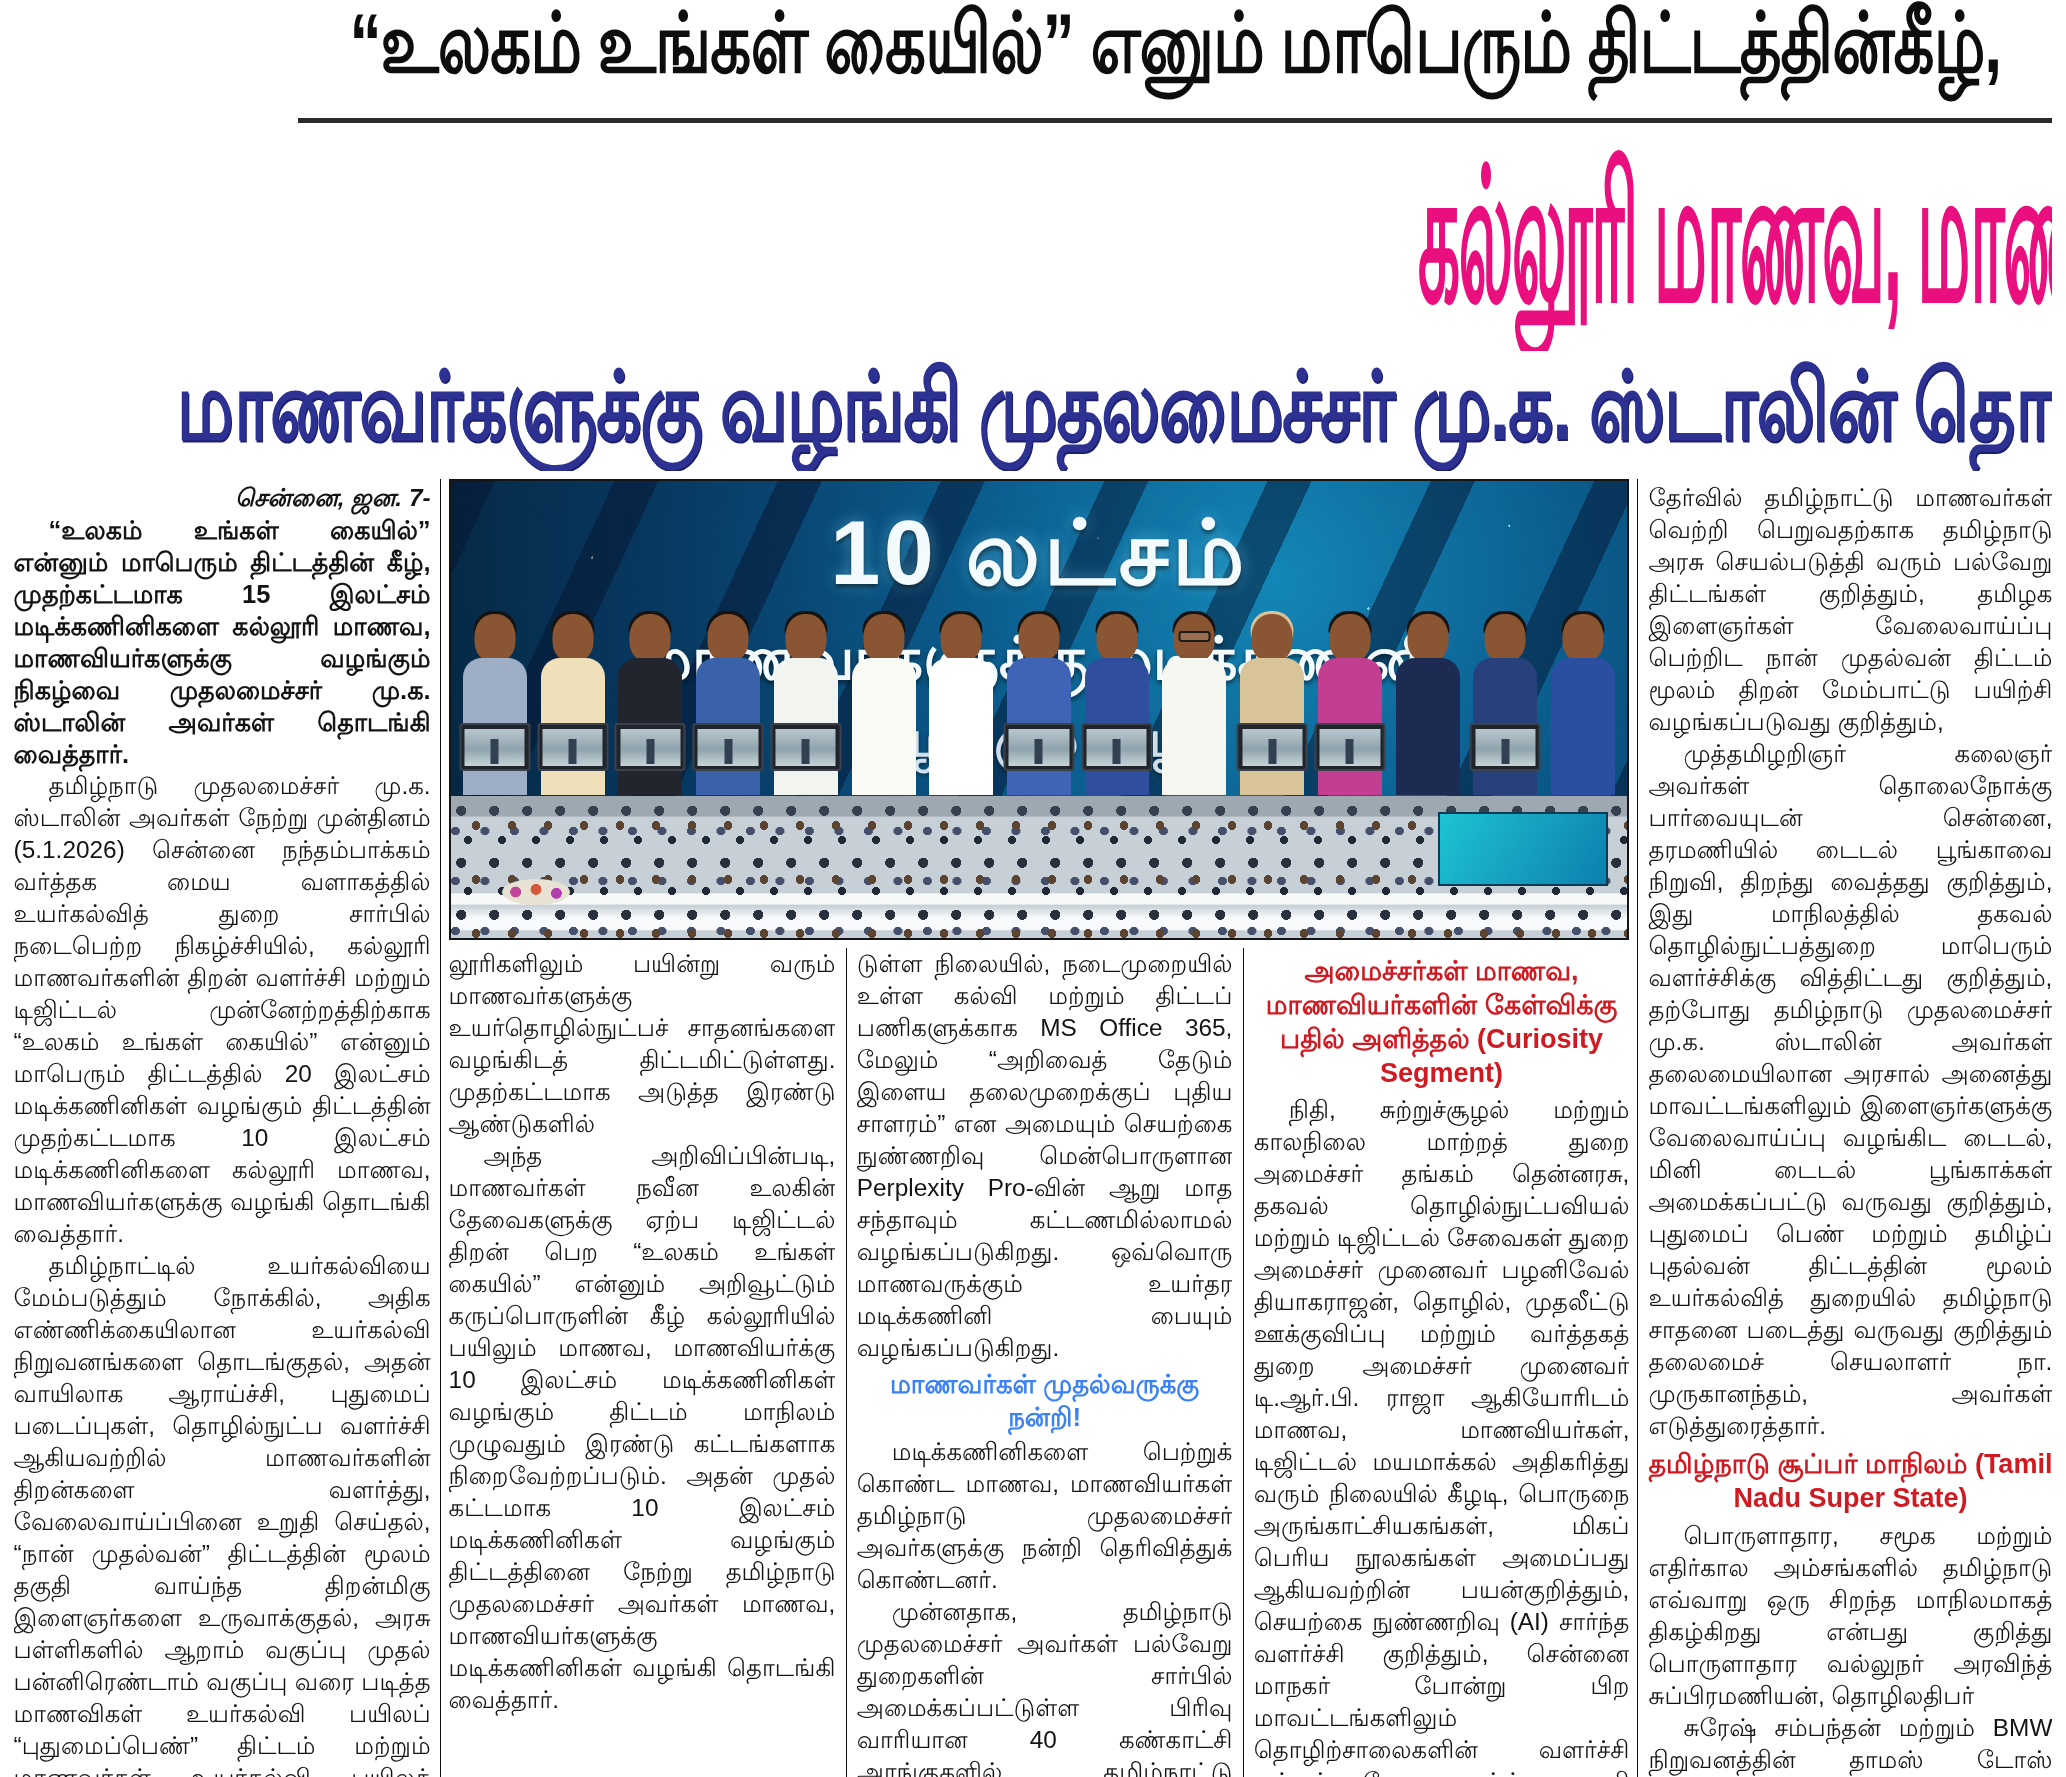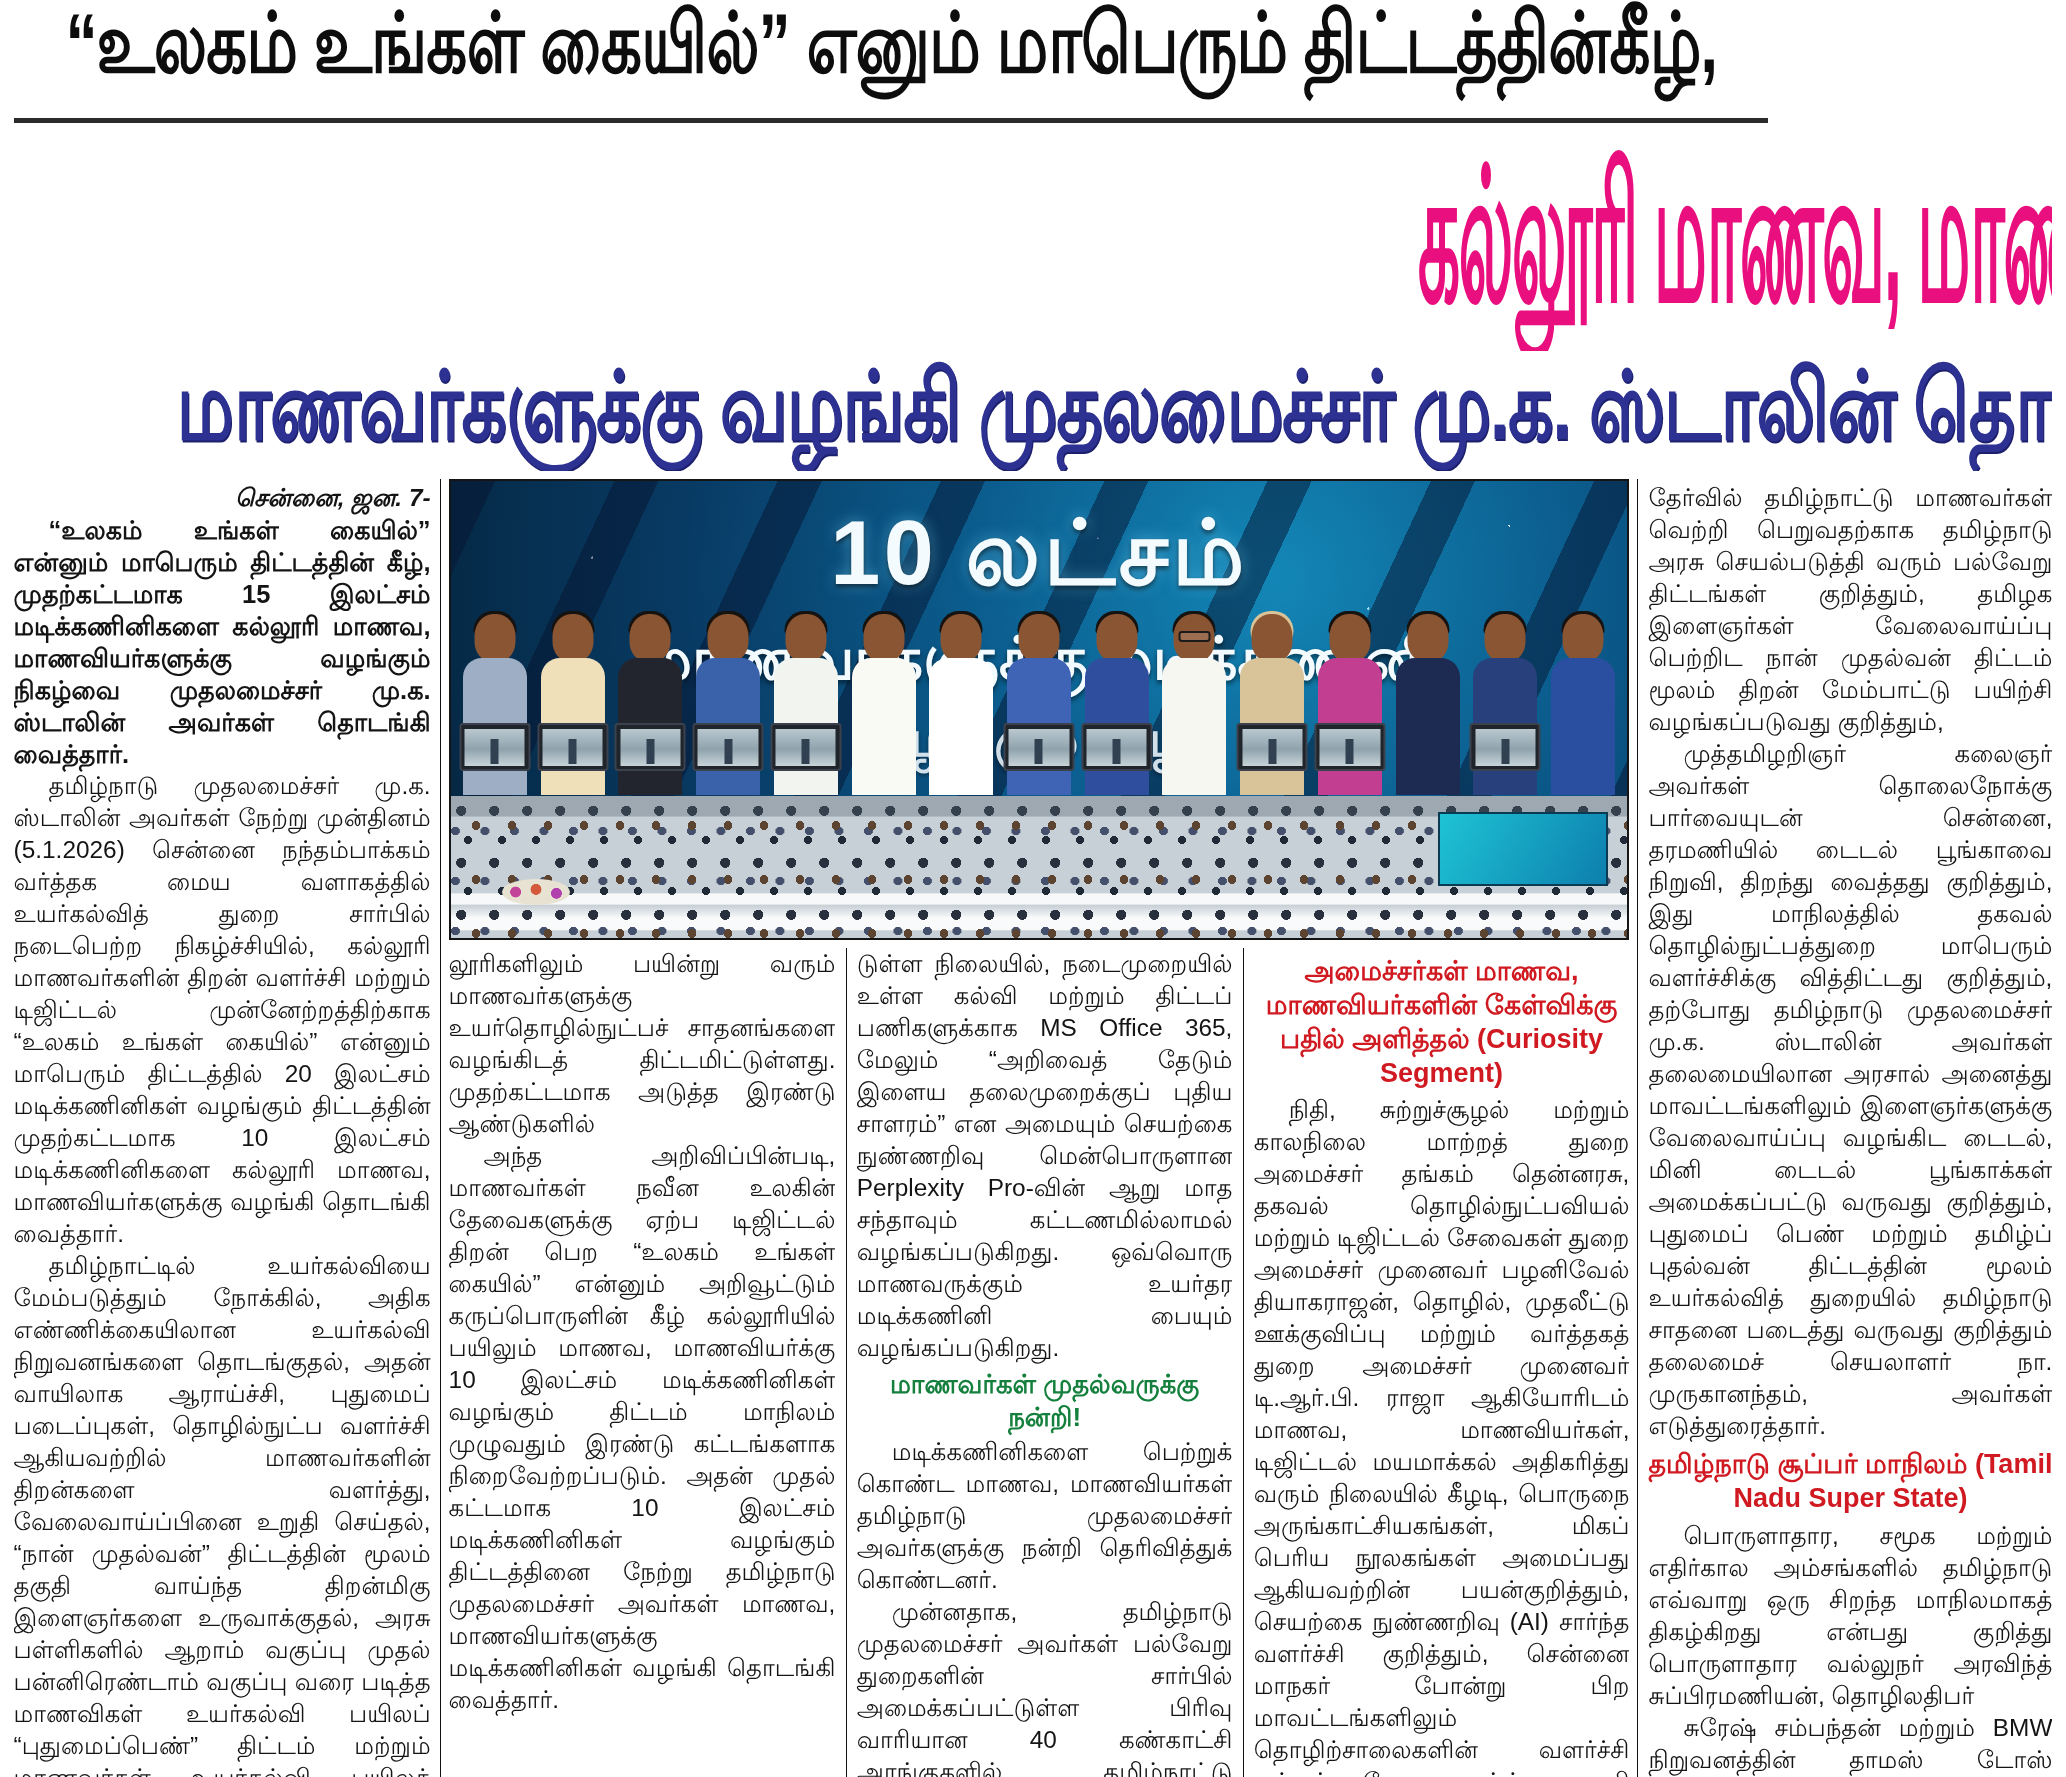--- a/index.html
+++ b/index.html
@@ -5,21 +5,21 @@
   * { margin:0; padding:0; box-sizing:border-box; }
   html,body { background:#ffffff; }
   body {
     width:2066px; height:1778px;
     font-family:"Liberation Sans", sans-serif;
     color:#141414; overflow:hidden; position:relative;
   }
   .page { width:2066px; height:1778px; padding:10.2px 13.6px 0 13.6px; background:#fff; }
 
   
-  .masthead { text-align:left; }
+  .masthead { text-align:right; }
   .kicker-wrap { display:inline-block; padding:5.7px 17px 14.8px 17px; border-bottom:5.1px solid #2b2b2b; }
   .kicker {
     font-size:67px; font-weight:bold; color:#0d0d0d;
     letter-spacing:-1.1px; white-space:nowrap;
     display:inline-block; transform:scale(.96,1.25); transform-origin:center bottom;
   }
   .headline-pink-band { height:224px; overflow:hidden; margin-top:4.5px; }
   .headline-pink {
     display:inline-block; white-space:nowrap;
     font-size:145px; font-weight:800; color:#ea0f7e;
@@ -46,21 +46,21 @@
     text-indent:35px; word-break:break-word;
   }
   .bodycol p.cont { text-indent:0; }
   .bodycol p.lead { font-weight:bold; font-size:25.5px; }
   .dateline { text-align:right !important; font-weight:bold; font-style:italic; font-size:25px; line-height:34px; text-indent:0 !important; }
   .subhead-red {
     color:#d01920; font-weight:700; text-align:center;
     font-size:27px; line-height:34px; margin:5.7px 0 4.5px 0;
   }
   .subhead-black {
-    color:#15803d; font-weight:800; text-align:center;
+    color:#3b82f6; font-weight:800; text-align:center;
     font-size:26px; line-height:33px; margin:3.4px 0 2.3px 0;
   }
 
   .mid { border-left:1.7px solid #101010; border-right:1.7px solid #101010; padding:0 8px; display:flex; flex-direction:column; }
   .midcols { display:grid; grid-template-columns:1fr 1fr 1fr; column-gap:10.2px; flex:1; margin-top:8px; }
   .midcols .bodycol + .bodycol { border-left:1.7px solid #101010; padding-left:10.2px; }
 
   
   .photo { position:relative; height:461px; border:2.8px solid #151515; background:#4d7c0f; overflow:hidden; }
   .stage {

